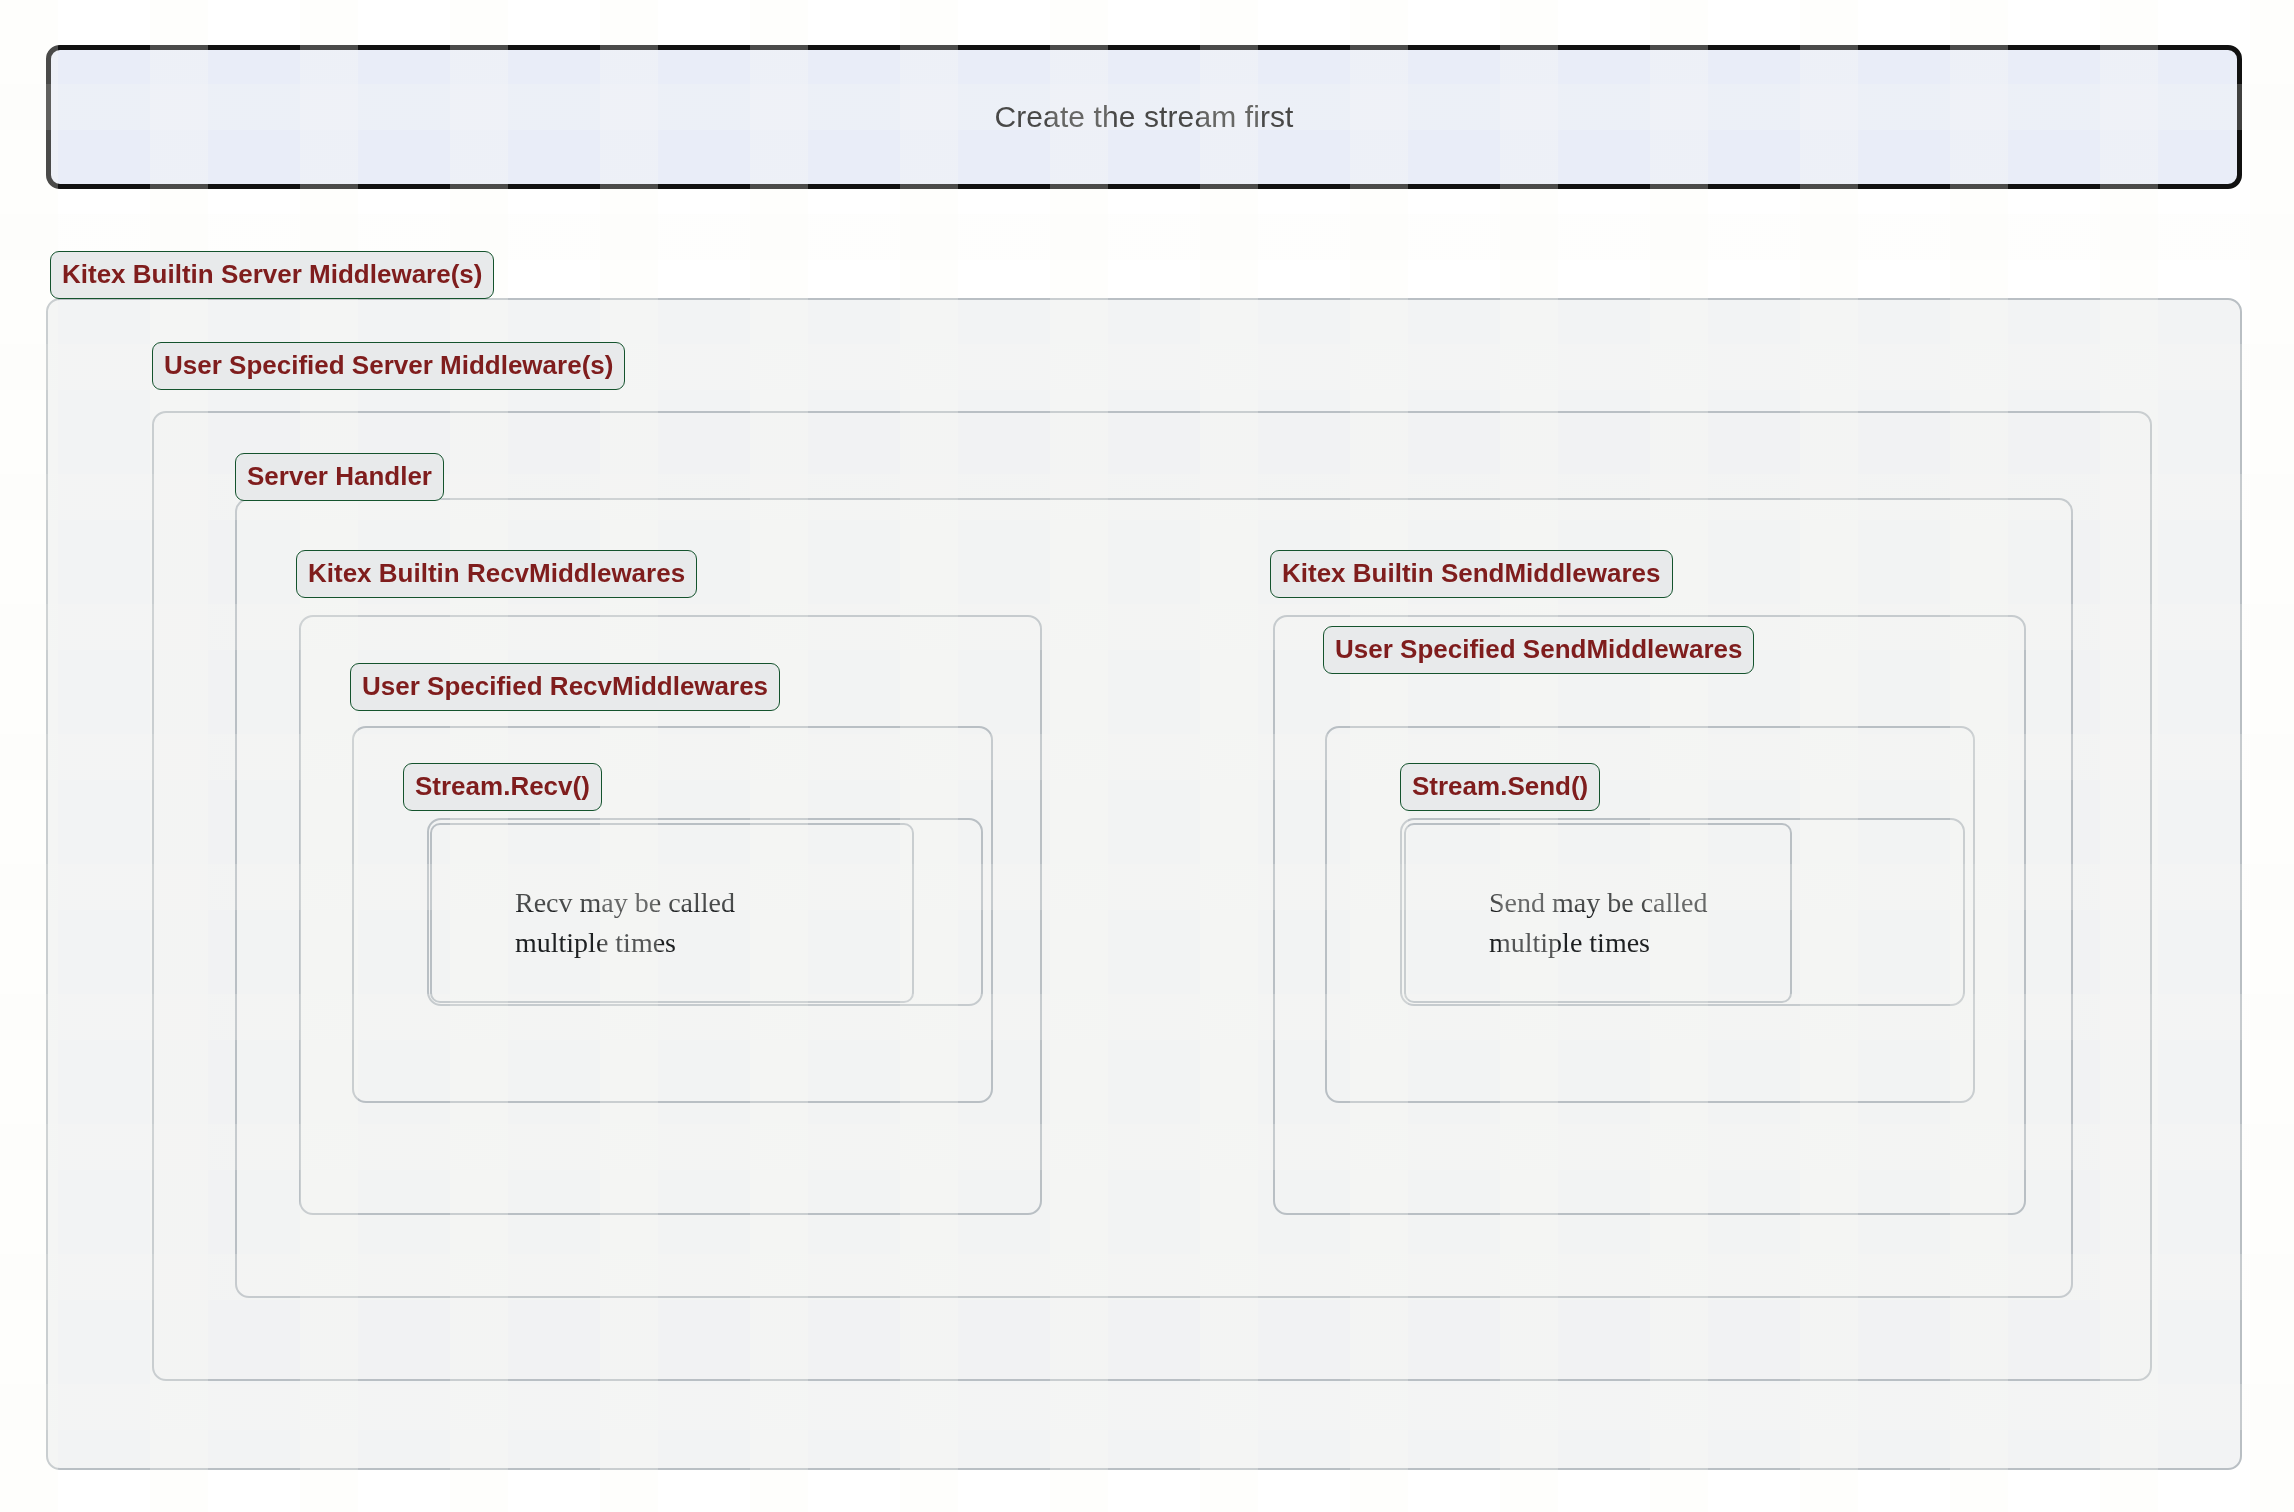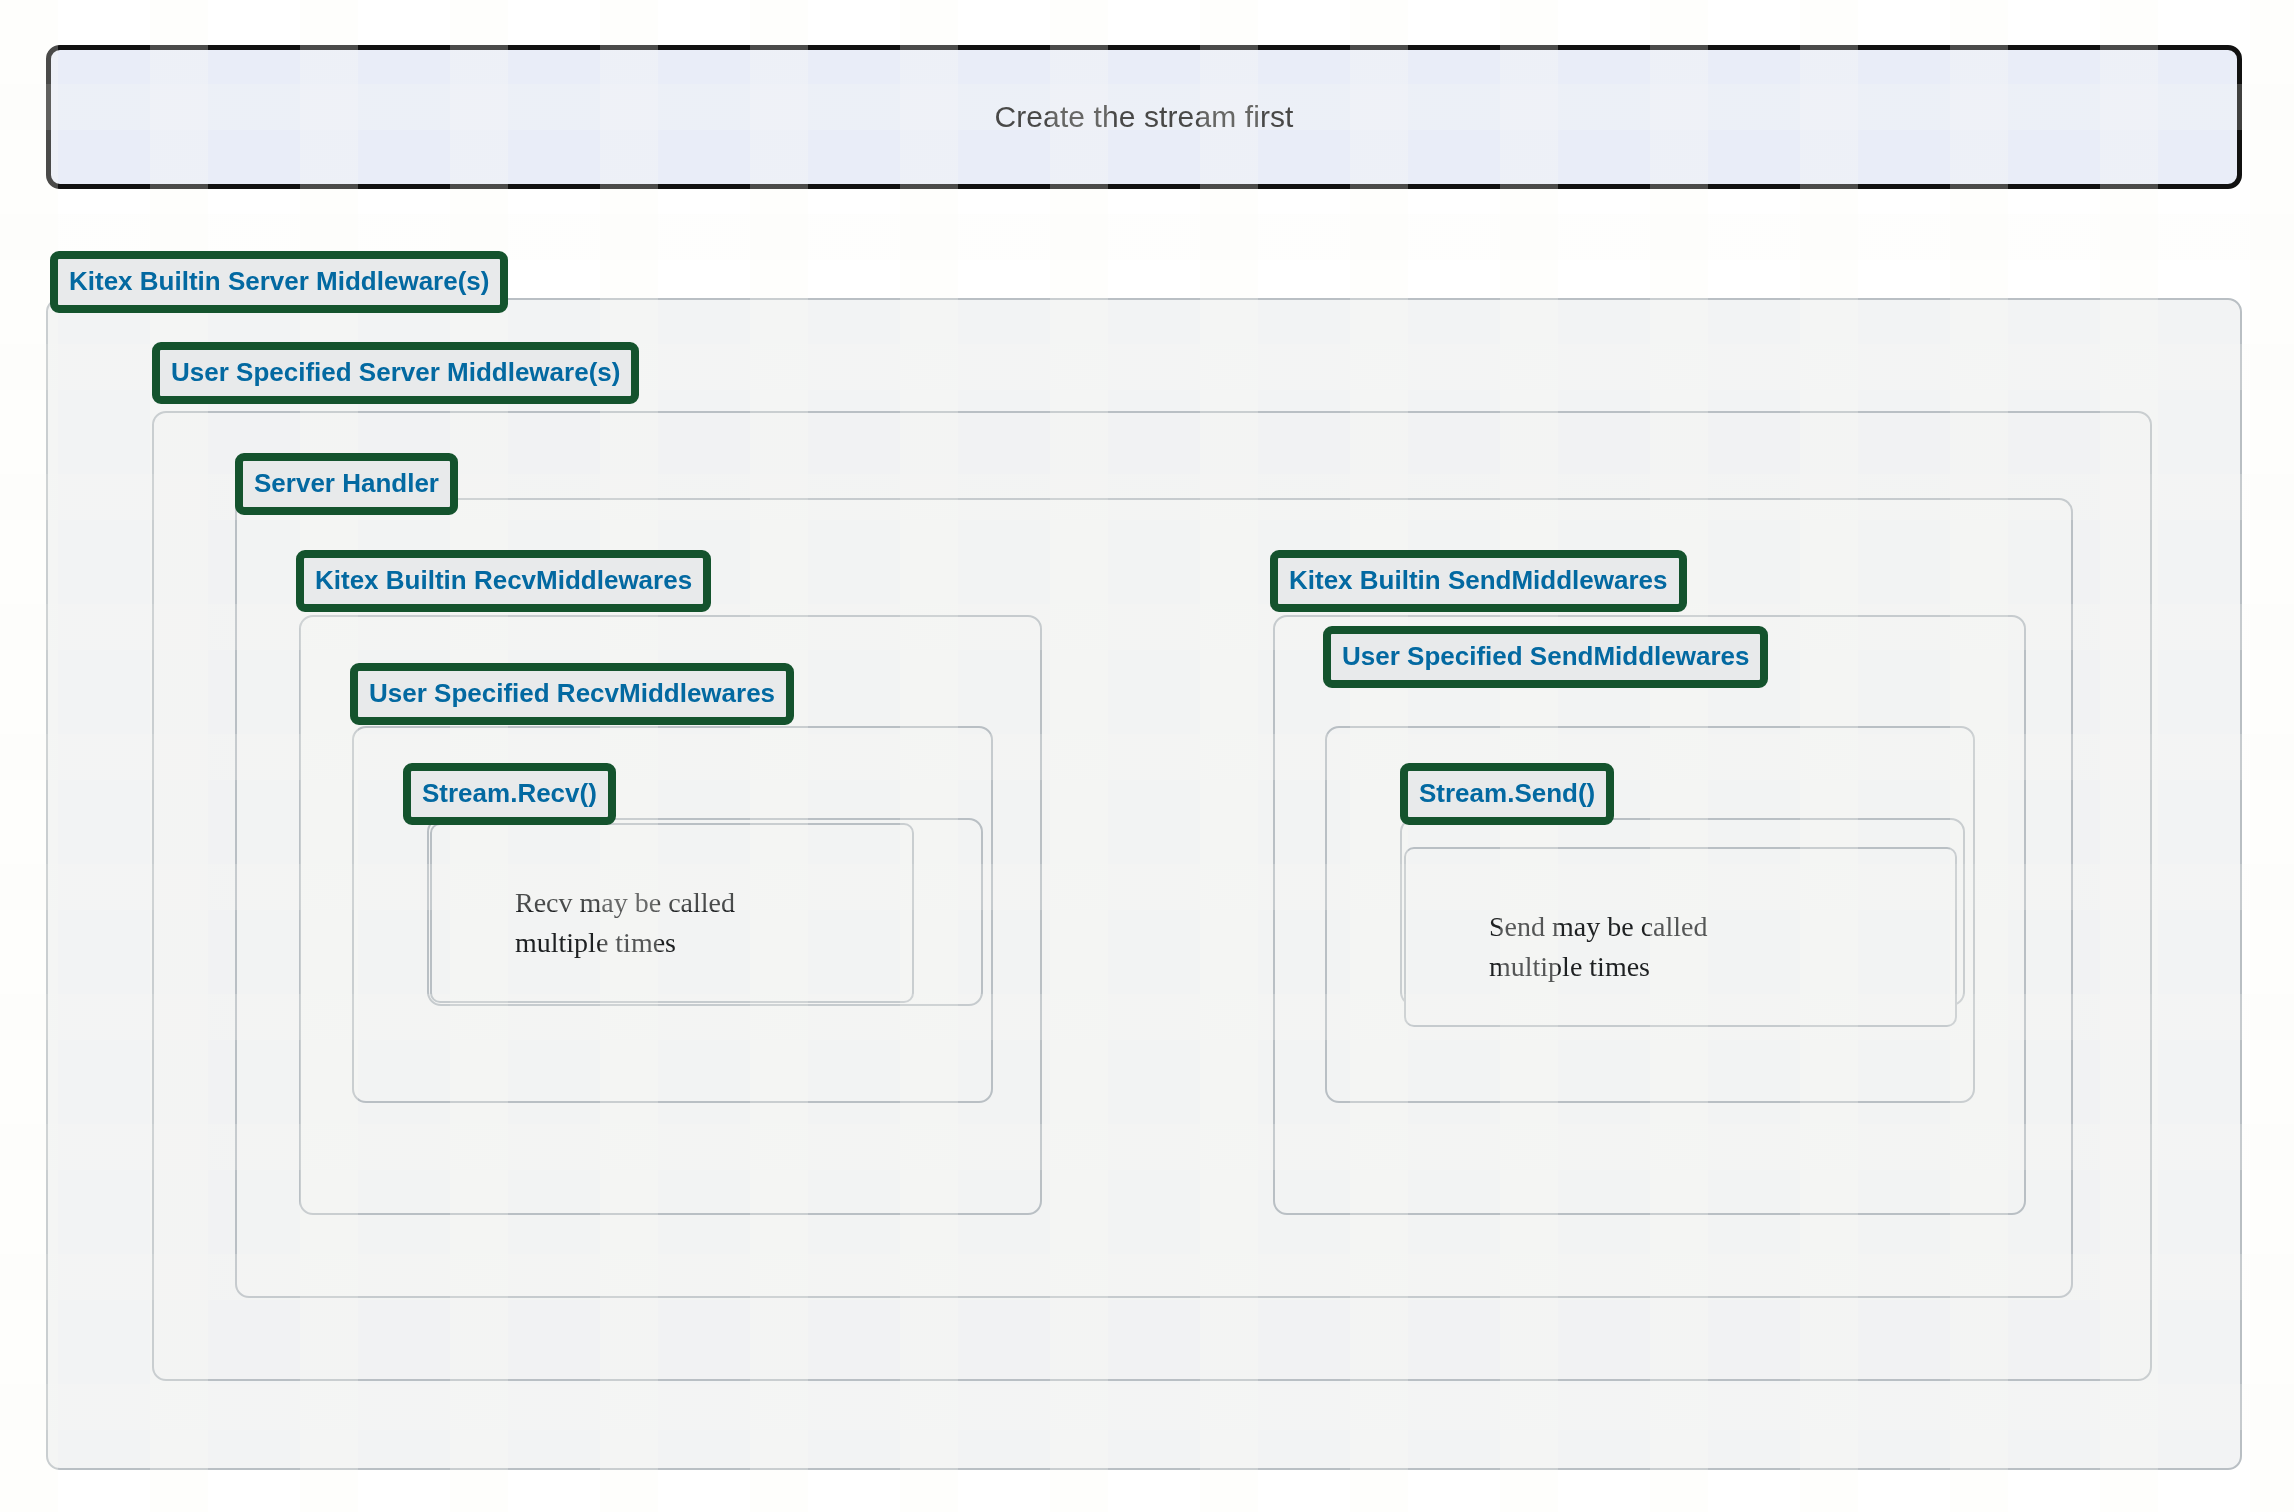--- a/index.html
+++ b/index.html
@@ -49,23 +49,23 @@
   .group.g3 { background: #f2f3f3; }
   .group.g4 { background: #f2f3f3; }
   .group.g5 { background: #f2f3f3; }
   .group.g6 { background: #f2f3f3; }
 
   
   .chip {
     position: absolute;
     box-sizing: border-box;
     background: #e8eaeb;
-    border: 8px solid #14532d;
+    border: 1px solid #14532d;
     border-radius: 9px;
-    color: #0369a1;
+    color: #7f1d1d;
     font-weight: bold;
     font-size: 26px;
     line-height: 1;
     padding: 9px 11px 11px 11px;
     white-space: nowrap;
     z-index: 5;
   }
 
   
   .note {
@@ -131,18 +131,18 @@
 
 <div class="group g4" style="left:1273px; top:615px; width:753px; height:600px;"></div>
 <div class="chip" style="left:1270px; top:550px;">Kitex Builtin SendMiddlewares</div>
 
 <div class="group g5" style="left:1325px; top:726px; width:650px; height:377px;"></div>
 <div class="chip" style="left:1323px; top:626px;">User Specified SendMiddlewares</div>
 
 <div class="group g6" style="left:1400px; top:818px; width:565px; height:188px;"></div>
 <div class="chip" style="left:1400px; top:763px;">Stream.Send()</div>
 
-<div class="note" style="left:1404px; top:847px; width:553px; height:180px;">
+<div class="note" style="left:1404px; top:823px; width:388px; height:180px;">
   <span class="note-text">Send may be called
 multiple times</span>
 </div>
 
 <div class="watermark-layer"></div>
 
 </body></html>

